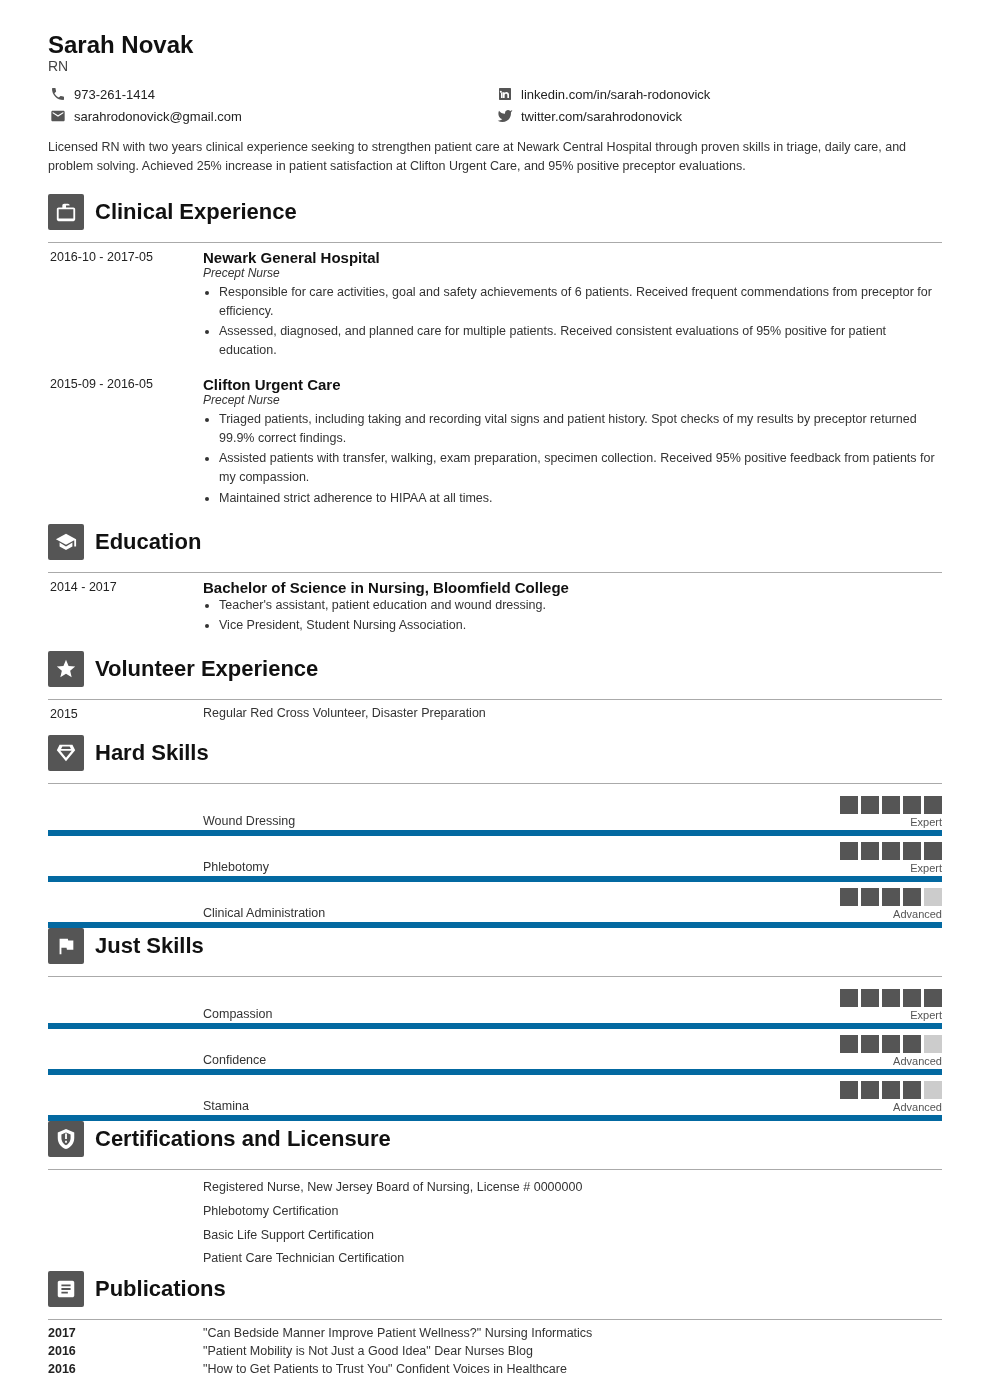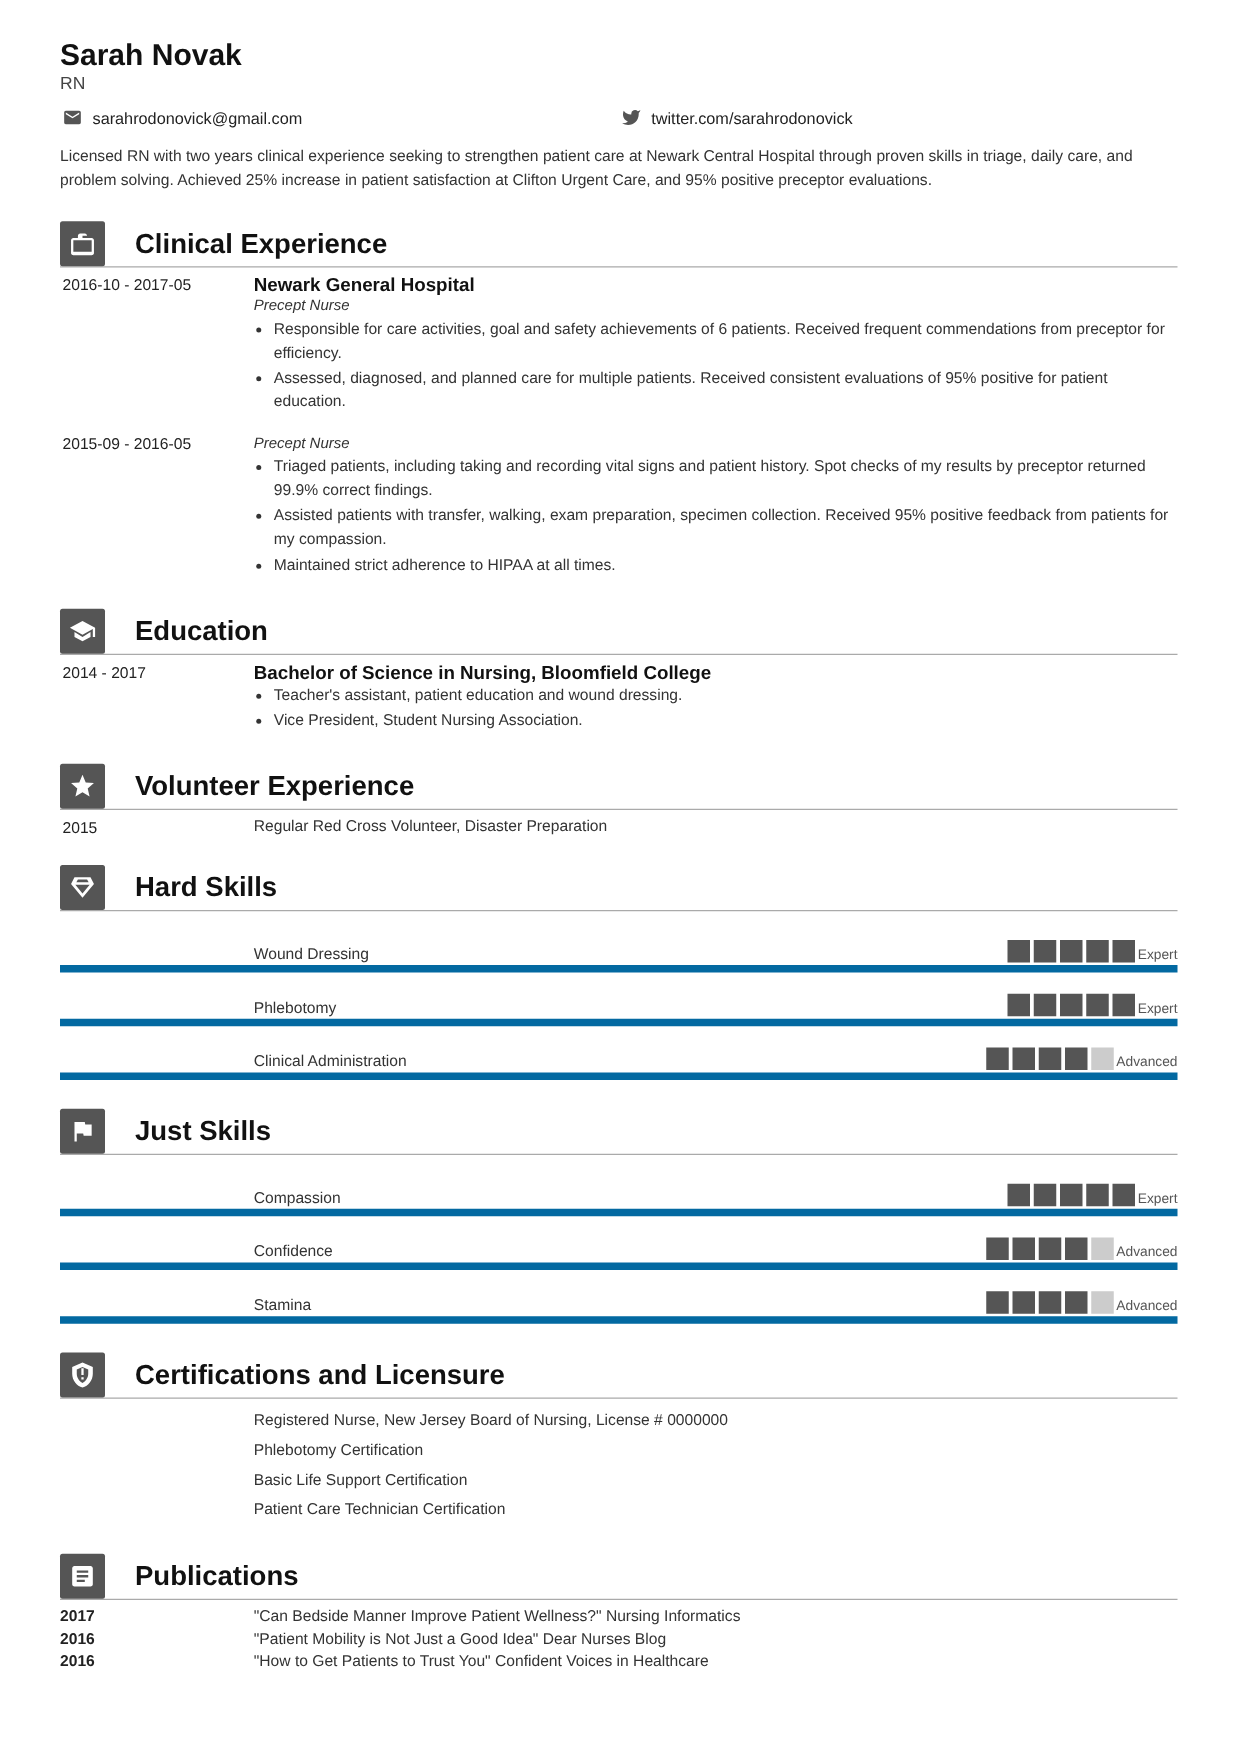--- a/index.html
+++ b/index.html
@@ -49,25 +49,25 @@
       margin-bottom: 18px;
       font-size: 12.5px;
       color: #333;
       line-height: 1.5;
     }
 
     
     .section-header {
       display: flex;
       align-items: center;
-      gap: 24px;
-      margin-top: 23px;
+      gap: 11px;
+      margin-top: 0;
       margin-bottom: 6px;
       border-bottom: 1px solid #aaa;
-      padding-bottom: 0;
+      padding-bottom: 12px;
     }
     .section-icon {
       width: 36px;
       height: 36px;
       background: #555;
       display: inline-flex;
       align-items: center;
       justify-content: center;
       flex-shrink: 0;
       border-radius: 2px;
@@ -129,24 +129,23 @@
       padding: 6px 0 2px 155px;
       border-bottom: 6px solid #0369a1;
     }
     .skill-name {
       flex: 1;
       font-size: 12.5px;
       color: #333;
     }
     .skill-bars {
       display: flex;
-      flex-direction: row;
+      flex-direction: column;
       align-items: flex-end;
       gap: 2px;
-      margin-top: 11px;
     }
     .bars {
       display: flex;
       gap: 3px;
     }
     .bar {
       width: 18px;
       height: 18px;
       background: #555;
     }
@@ -184,20 +183,38 @@
       font-size: 12.5px;
       color: #333;
     }
   </style>
 </head>
 <body>
 
 <div>
   <div class="name">Sarah Novak</div>
   <div class="title-line">RN</div>
+  <div class="contact-row">
+    <div class="contact-col">
+      <span class="contact-icon">
+        <svg width="16" height="16" viewBox="0 0 24 24" fill="#555">
+            <path d="M6.6 10.8c1.4 2.8 3.8 5.1 6.6 6.6l2.2-2.2c.3-.3.7-.4 1-.2 1.1.4 2.3.6 3.6.6.6 0 1 .4 1 1V20c0 .6-.4 1-1 1C10.6 21 3 13.4 3 4c0-.6.4-1 1-1h3.5c.6 0 1 .4 1 1 0 1.3.2 2.5.6 3.6.1.3 0 .7-.2 1L6.6 10.8z"></path>
+          </svg>
+      </span>
+      <span>973-261-1414</span>
+    </div>
+    <div class="contact-col">
+      <span class="contact-icon">
+        <svg width="16" height="16" viewBox="0 0 24 24" fill="#555">
+            <path d="M20 3H4a1 1 0 00-1 1v16a1 1 0 001 1h16a1 1 0 001-1V4a1 1 0 00-1-1zM8.5 18H6V9.5h2.5V18zM7.25 8.5A1.5 1.5 0 115.75 7a1.5 1.5 0 011.5 1.5zM18 18h-2.5v-4.5c0-1.1-.9-2-2-2s-2 .9-2 2V18H9V9.5h2.4v1.1c.6-.9 1.6-1.6 2.7-1.6 2.1 0 3.9 1.7 3.9 3.8V18z"></path>
+          </svg>
+      </span>
+      <span>linkedin.com/in/sarah-rodonovick</span>
+    </div>
+  </div>
   <div class="contact-row">
     <div class="contact-col">
       <span class="contact-icon">
         <svg width="16" height="16" viewBox="0 0 24 24" fill="#555">
             <path d="M20 4H4c-1.1 0-2 .9-2 2v12c0 1.1.9 2 2 2h16c1.1 0 2-.9 2-2V6c0-1.1-.9-2-2-2zm0 4l-8 5-8-5V6l8 5 8-5v2z"></path>
           </svg>
       </span>
       <span>sarahrodonovick@gmail.com</span>
     </div>
     <div class="contact-col">
@@ -230,20 +247,21 @@
       <ul class="entry-bullets">
         <li>Responsible for care activities, goal and safety achievements of 6 patients. Received frequent commendations from preceptor for efficiency.</li>
         <li>Assessed, diagnosed, and planned care for multiple patients. Received consistent evaluations of 95% positive for patient education.</li>
       </ul>
     </div>
   </div>
 
   <div class="entry">
     <div class="entry-date">2015-09 - 2016-05</div>
     <div class="entry-content">
+      <div class="entry-employer">Clifton Urgent Care</div>
       <div class="entry-role">Precept Nurse</div>
       <ul class="entry-bullets">
         <li>Triaged patients, including taking and recording vital signs and patient history. Spot checks of my results by preceptor returned 99.9% correct findings.</li>
         <li>Assisted patients with transfer, walking, exam preparation, specimen collection. Received 95% positive feedback from patients for my compassion.</li>
         <li>Maintained strict adherence to HIPAA at all times.</li>
       </ul>
     </div>
   </div>
 </div>
 

